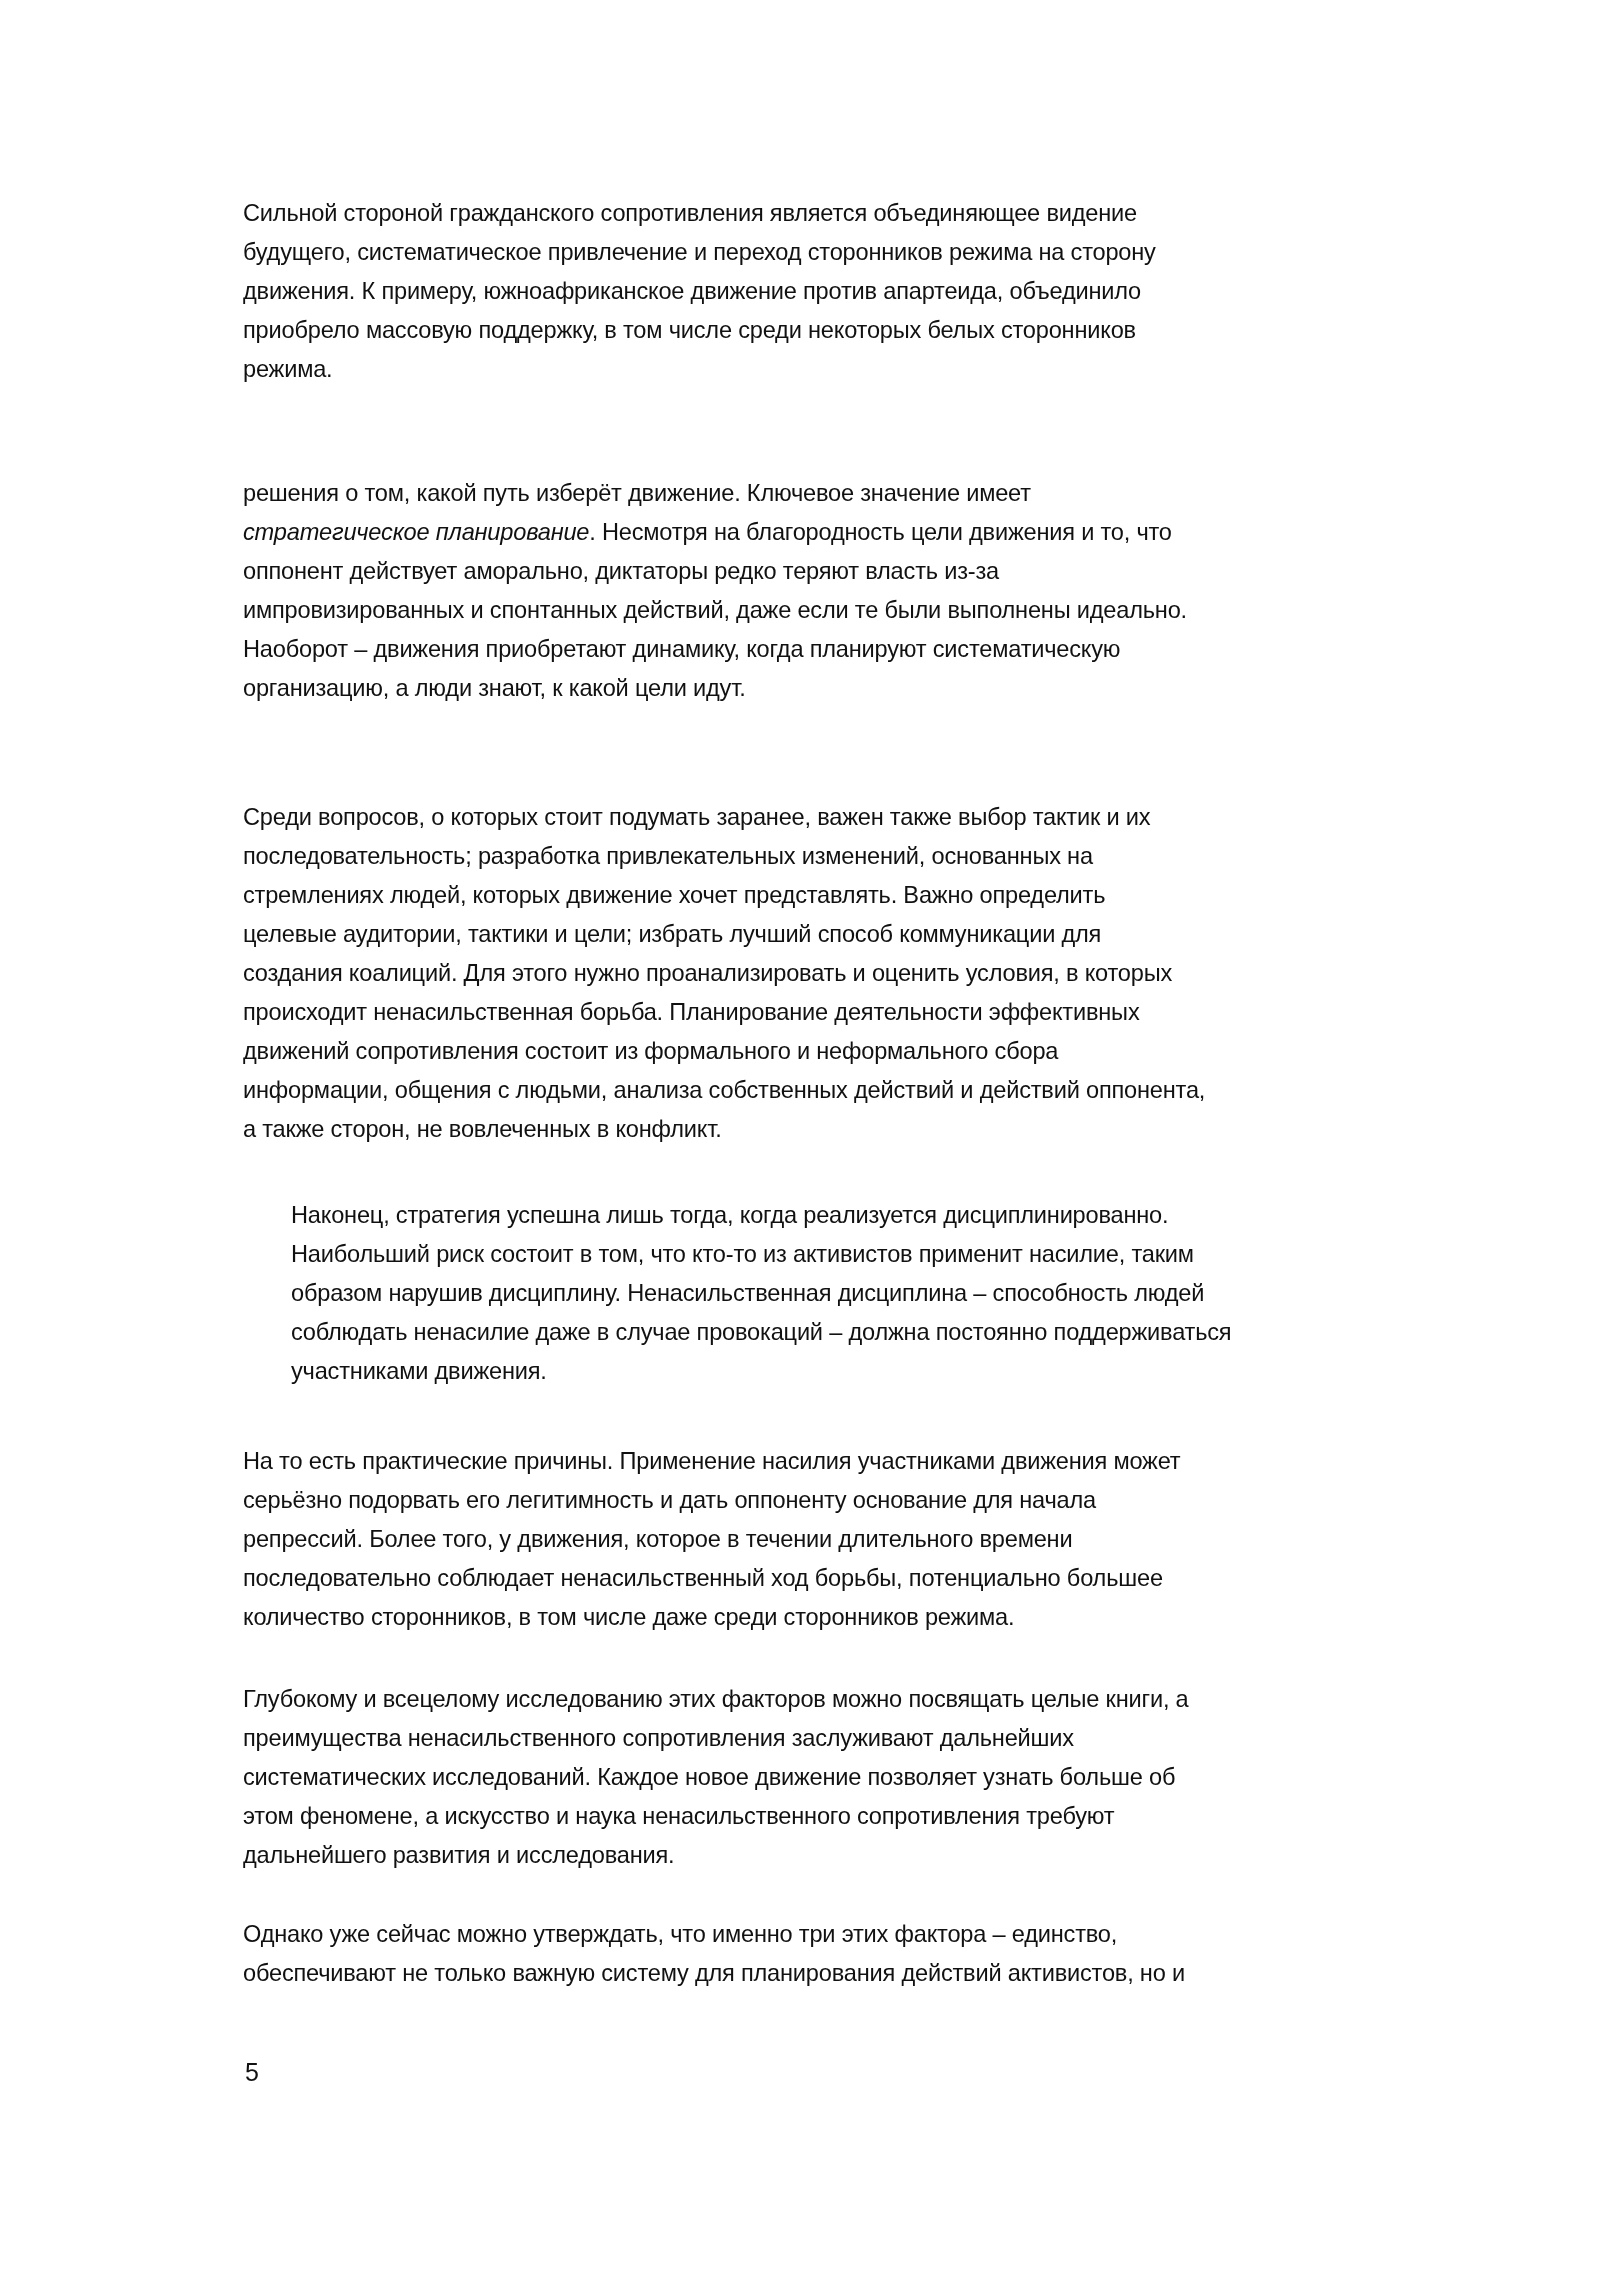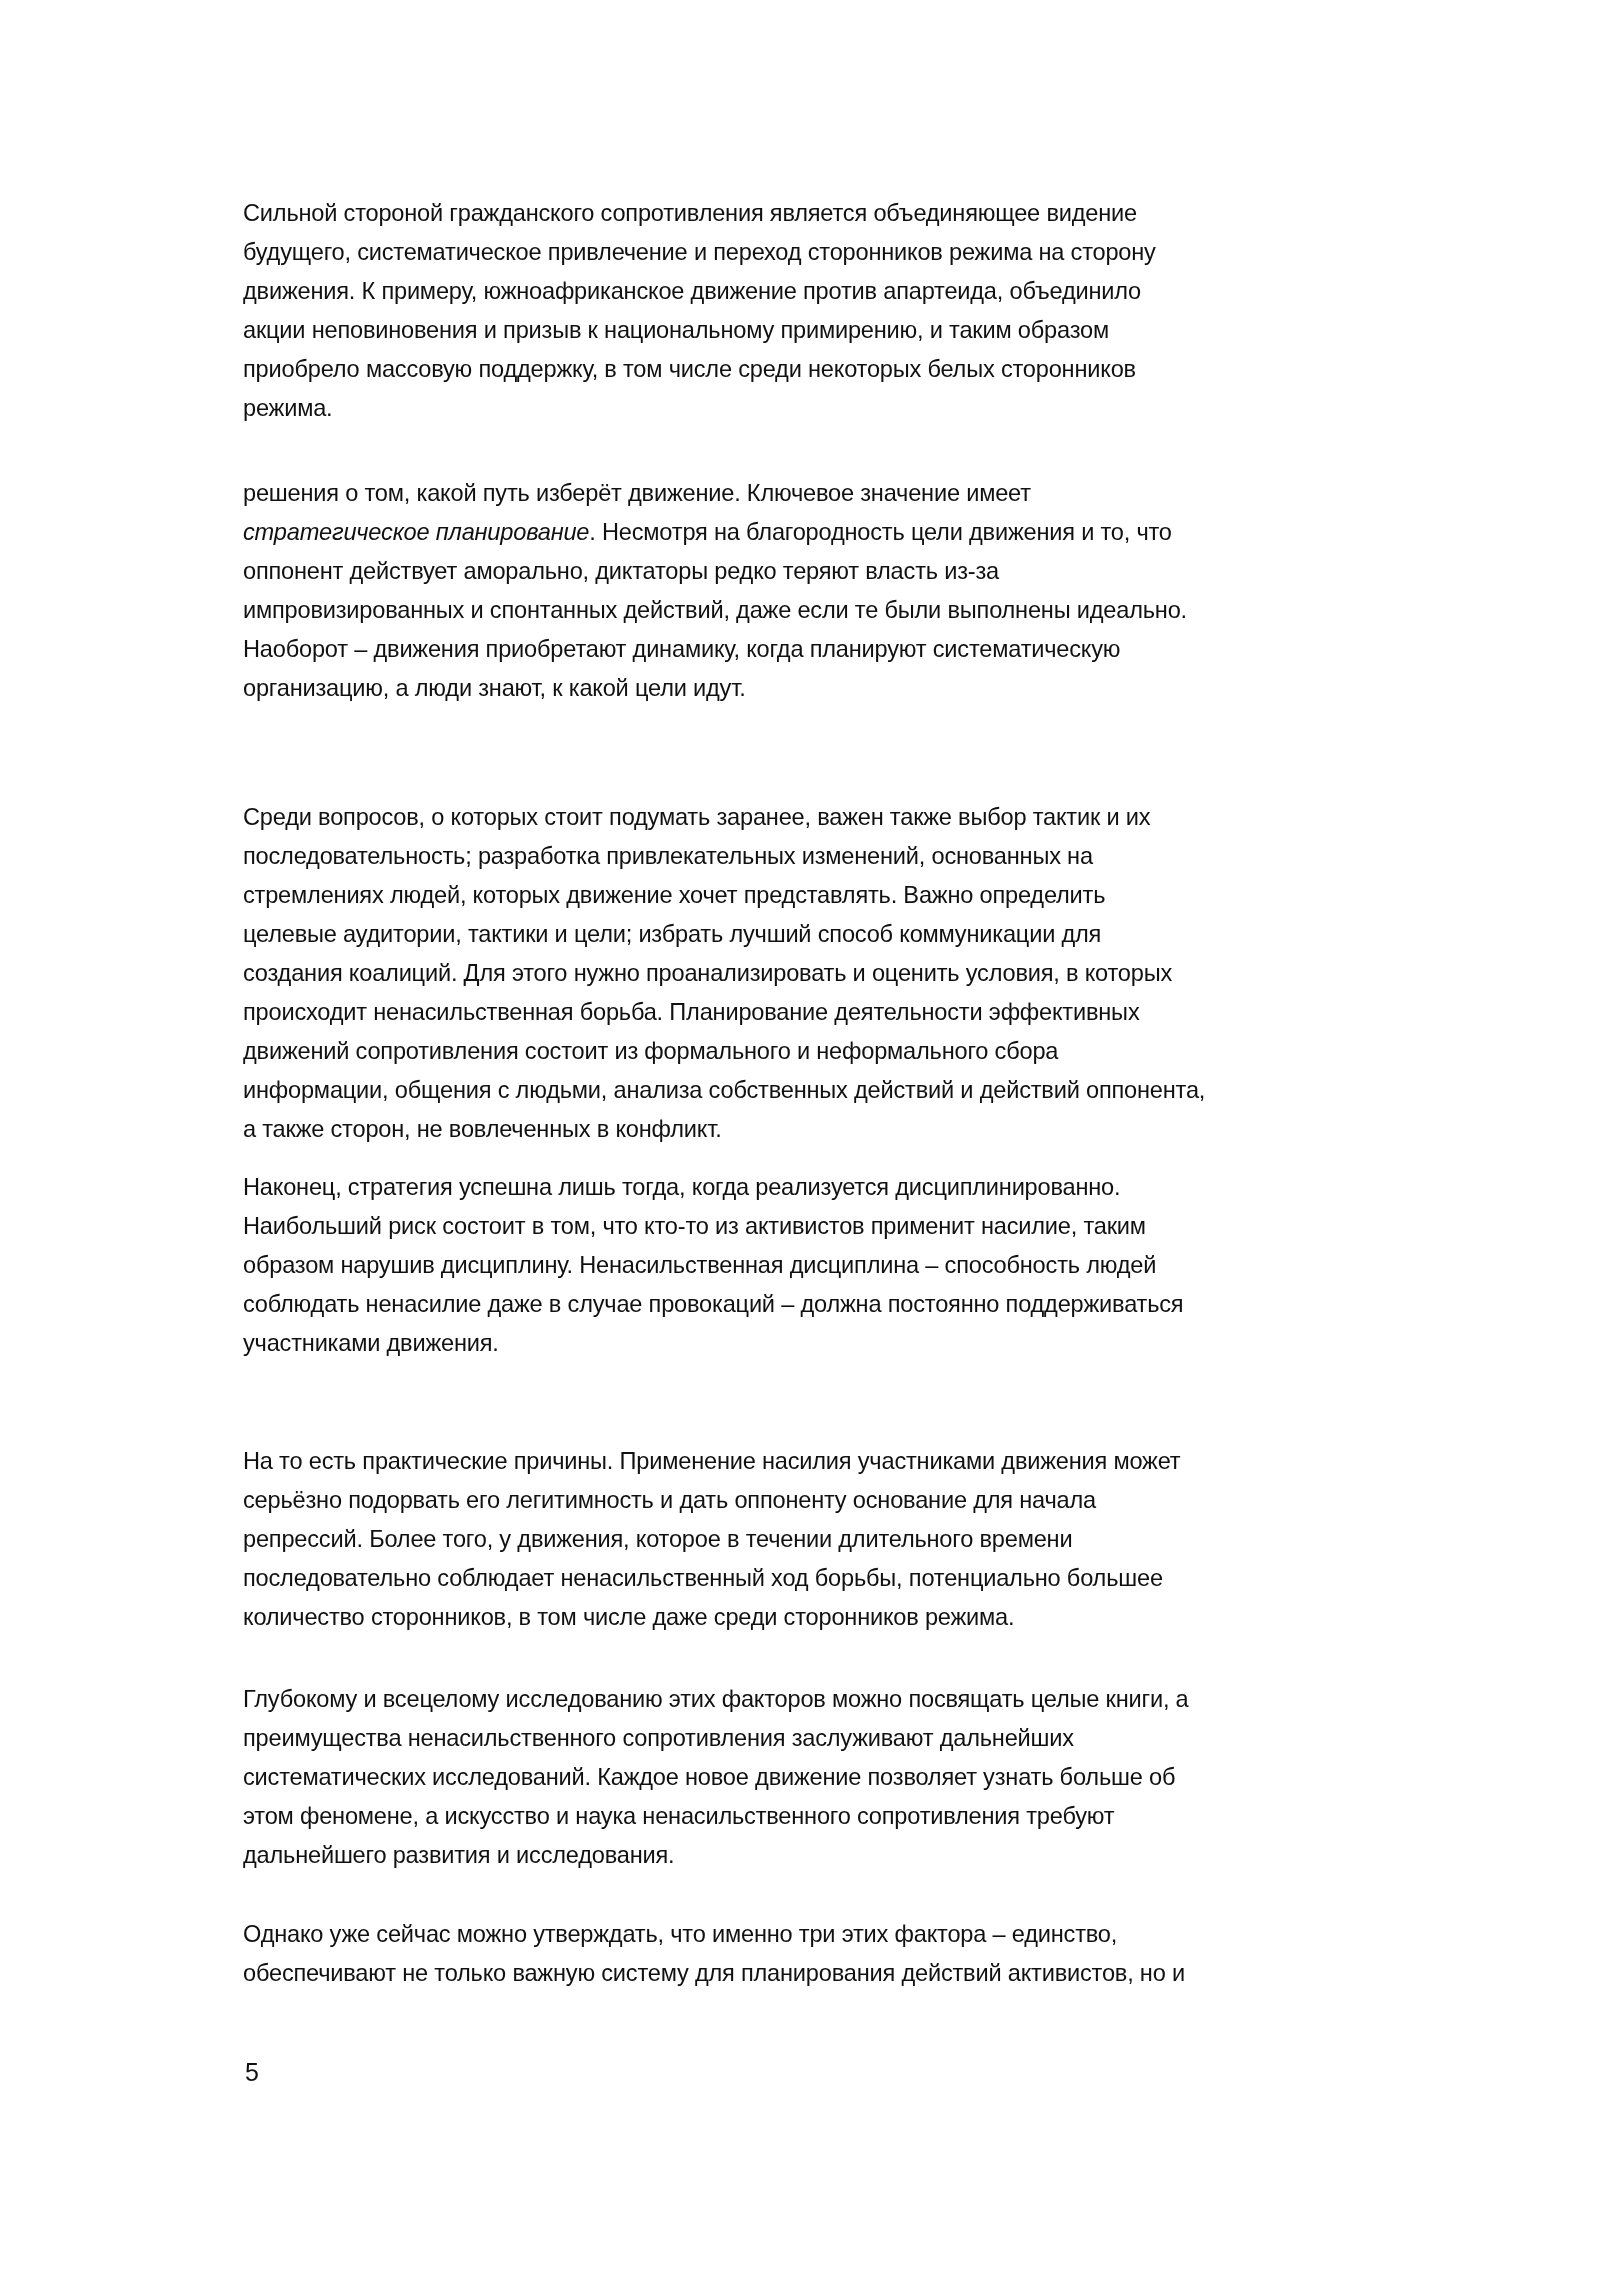--- a/index.html
+++ b/index.html
@@ -13,21 +13,20 @@
   .pagenum { position:absolute; left:245px; top:2056px; font-size:25px; line-height:33px; }
 </style>
 </head>
 <body>
 
 <div class="page">
   <div class="para" style="top:194px;">
     <span class="line">Сильной стороной гражданского сопротивления является объединяющее видение</span>
     <span class="line">будущего, систематическое привлечение и переход сторонников режима на сторону</span>
     <span class="line">движения. К примеру, южноафриканское движение против апартеида, объединило</span>
-    <span class="line">акции  неповиновения и призыв к  национальному примирению, и таким образом</span>
     <span class="line">приобрело  массовую поддержку, в том числе среди некоторых белых сторонников</span>
     <span class="line">режима.</span>
   </div>
 
   <div class="para" style="top:474px;">
     <span class="line">решения о том, какой путь изберёт движение. Ключевое  значение имеет</span>
     <span class="line"><em>стратегическое планирование</em><span>. Несмотря на благородность цели движения и то, что</span></span>
     <span class="line">оппонент действует аморально, диктаторы редко теряют власть из-за</span>
     <span class="line">импровизированных и спонтанных действий, даже если те были выполнены идеально.</span>
     <span class="line">Наоборот – движения приобретают динамику, когда планируют систематическую</span>
@@ -39,21 +38,21 @@
     <span class="line">последовательность; разработка привлекательных изменений, основанных на</span>
     <span class="line">стремлениях людей, которых движение хочет представлять. Важно определить</span>
     <span class="line">целевые аудитории, тактики и цели; избрать лучший способ коммуникации для</span>
     <span class="line">создания коалиций. Для этого нужно проанализировать и оценить условия, в которых</span>
     <span class="line">происходит ненасильственная борьба. Планирование деятельности эффективных</span>
     <span class="line">движений сопротивления состоит из формального и неформального сбора</span>
     <span class="line">информации, общения с людьми, анализа собственных действий и действий оппонента,</span>
     <span class="line">а также сторон, не вовлеченных в конфликт.</span>
   </div>
 
-  <div class="para" style="top:1168px;">
+  <div class="para" style="top:1196px;margin-left:48px;">
     <span class="line">Наконец, стратегия успешна лишь тогда, когда реализуется дисциплинированно.</span>
     <span class="line">Наибольший риск состоит в том, что кто-то из активистов применит насилие, таким</span>
     <span class="line">образом нарушив дисциплину. Ненасильственная дисциплина – способность людей</span>
     <span class="line">соблюдать ненасилие даже в случае  провокаций – должна постоянно поддерживаться</span>
     <span class="line">участниками движения.</span>
   </div>
 
   <div class="para" style="top:1442px;">
     <span class="line">На то есть практические причины. Применение насилия участниками движения может</span>
     <span class="line">серьёзно подорвать его легитимность и дать оппоненту основание для начала</span>

